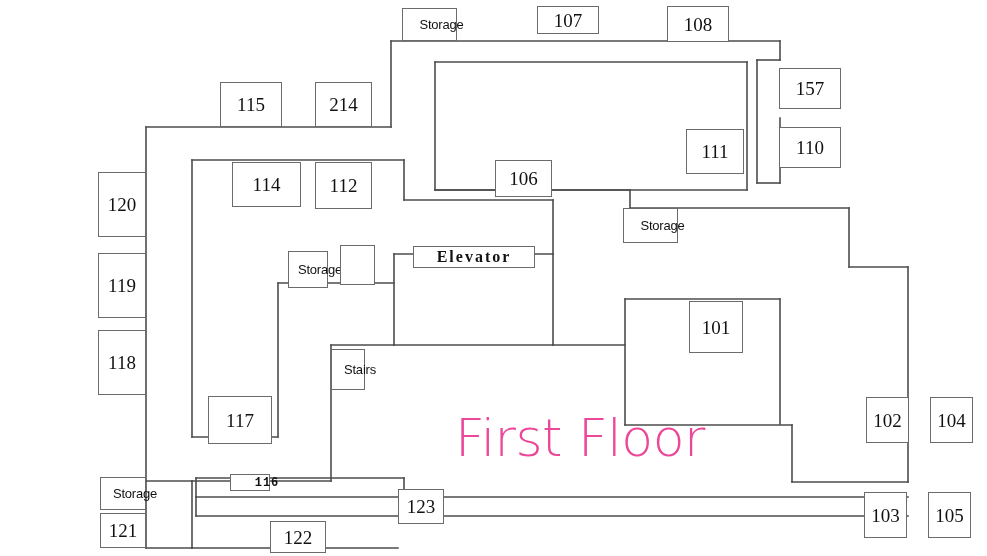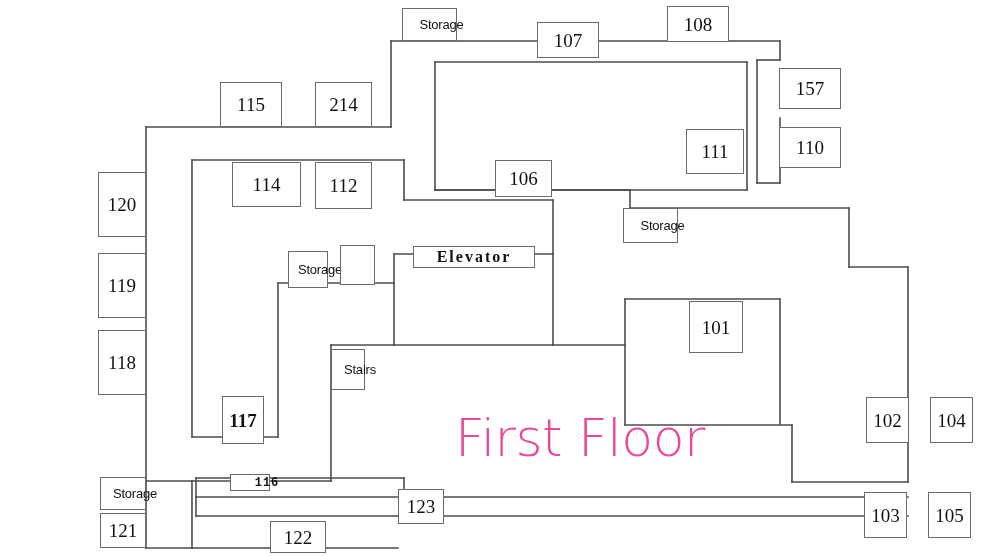--- a/index.html
+++ b/index.html
@@ -136,39 +136,39 @@
         <path d="M 404 497 L 404 478" class="wall"></path>
         <path d="M 404 478 L 196 478" class="wall"></path>
         <path d="M 196 497 L 196 516" class="wall"></path>
         <path d="M 196 516 L 908 516" class="wall"></path>
         <path d="M 404 497 L 908 497" class="wall"></path>
       </g>
   </svg>
 
   <div id="room-layer">
       <div class="room-label kind-storage" style="left: 402px; top: 8px; width: 55px; height: 33px;">Storage</div>
-      <div class="room-label kind-number" style="left: 537px; top: 6px; width: 62px; height: 36px; margin-top: 16px;">107</div>
+      <div class="room-label kind-number" style="left: 537px; top: 6px; width: 62px; height: 28px;">107</div>
       <div class="room-label kind-number" style="left: 667px; top: 6px; width: 62px; height: 36px;">108</div>
       <div class="room-label kind-number" style="left: 779px; top: 68px; width: 62px; height: 41px;">157</div>
       <div class="room-label kind-number" style="left: 779px; top: 127px; width: 62px; height: 41px;">110</div>
       <div class="room-label kind-number" style="left: 686px; top: 129px; width: 58px; height: 45px;">111</div>
       <div class="room-label kind-number" style="left: 220px; top: 82px; width: 62px; height: 45px;">115</div>
       <div class="room-label kind-number" style="left: 315px; top: 82px; width: 57px; height: 45px;">214</div>
       <div class="room-label kind-number" style="left: 232px; top: 162px; width: 69px; height: 45px;">114</div>
       <div class="room-label kind-number" style="left: 315px; top: 162px; width: 57px; height: 47px;">112</div>
       <div class="room-label kind-number" style="left: 495px; top: 160px; width: 57px; height: 37px;">106</div>
       <div class="room-label kind-number" style="left: 98px; top: 172px; width: 48px; height: 65px;">120</div>
       <div class="room-label kind-number" style="left: 98px; top: 253px; width: 48px; height: 65px;">119</div>
       <div class="room-label kind-number" style="left: 98px; top: 330px; width: 48px; height: 65px;">118</div>
       <div class="room-label kind-storage" style="left: 288px; top: 251px; width: 40px; height: 37px;">Storage</div>
       <div class="room-label kind-blank" style="left: 340px; top: 245px; width: 35px; height: 40px;"></div>
       <div class="room-label kind-elevator" style="left: 413px; top: 246px; width: 122px; height: 22px;">Elevator</div>
       <div class="room-label kind-storage" style="left: 623px; top: 208px; width: 55px; height: 35px;">Storage</div>
       <div class="room-label kind-stairs" style="left: 331px; top: 349px; width: 34px; height: 41px;">Stairs</div>
-      <div class="room-label kind-number" style="left: 222px; top: 396px; width: 42px; height: 48px; font-weight: bold;">117</div>
+      <div class="room-label kind-number" style="left: 208px; top: 396px; width: 64px; height: 48px;">117</div>
       <div class="room-label kind-number" style="left: 689px; top: 301px; width: 54px; height: 52px;">101</div>
       <div class="room-label kind-number" style="left: 866px; top: 397px; width: 43px; height: 46px;">102</div>
       <div class="room-label kind-number" style="left: 930px; top: 397px; width: 43px; height: 46px;">104</div>
       <div class="room-label kind-number" style="left: 864px; top: 492px; width: 43px; height: 46px;">103</div>
       <div class="room-label kind-number" style="left: 928px; top: 492px; width: 43px; height: 46px;">105</div>
       <div class="room-label kind-small-num" style="left: 230px; top: 474px; width: 40px; height: 17px;">116</div>
       <div class="room-label kind-number" style="left: 398px; top: 489px; width: 46px; height: 35px;">123</div>
       <div class="room-label kind-number" style="left: 270px; top: 521px; width: 56px; height: 32px;">122</div>
       <div class="room-label kind-storage" style="left: 100px; top: 477px; width: 46px; height: 33px;">Storage</div>
       <div class="room-label kind-number" style="left: 100px; top: 513px; width: 46px; height: 35px;">121</div>

